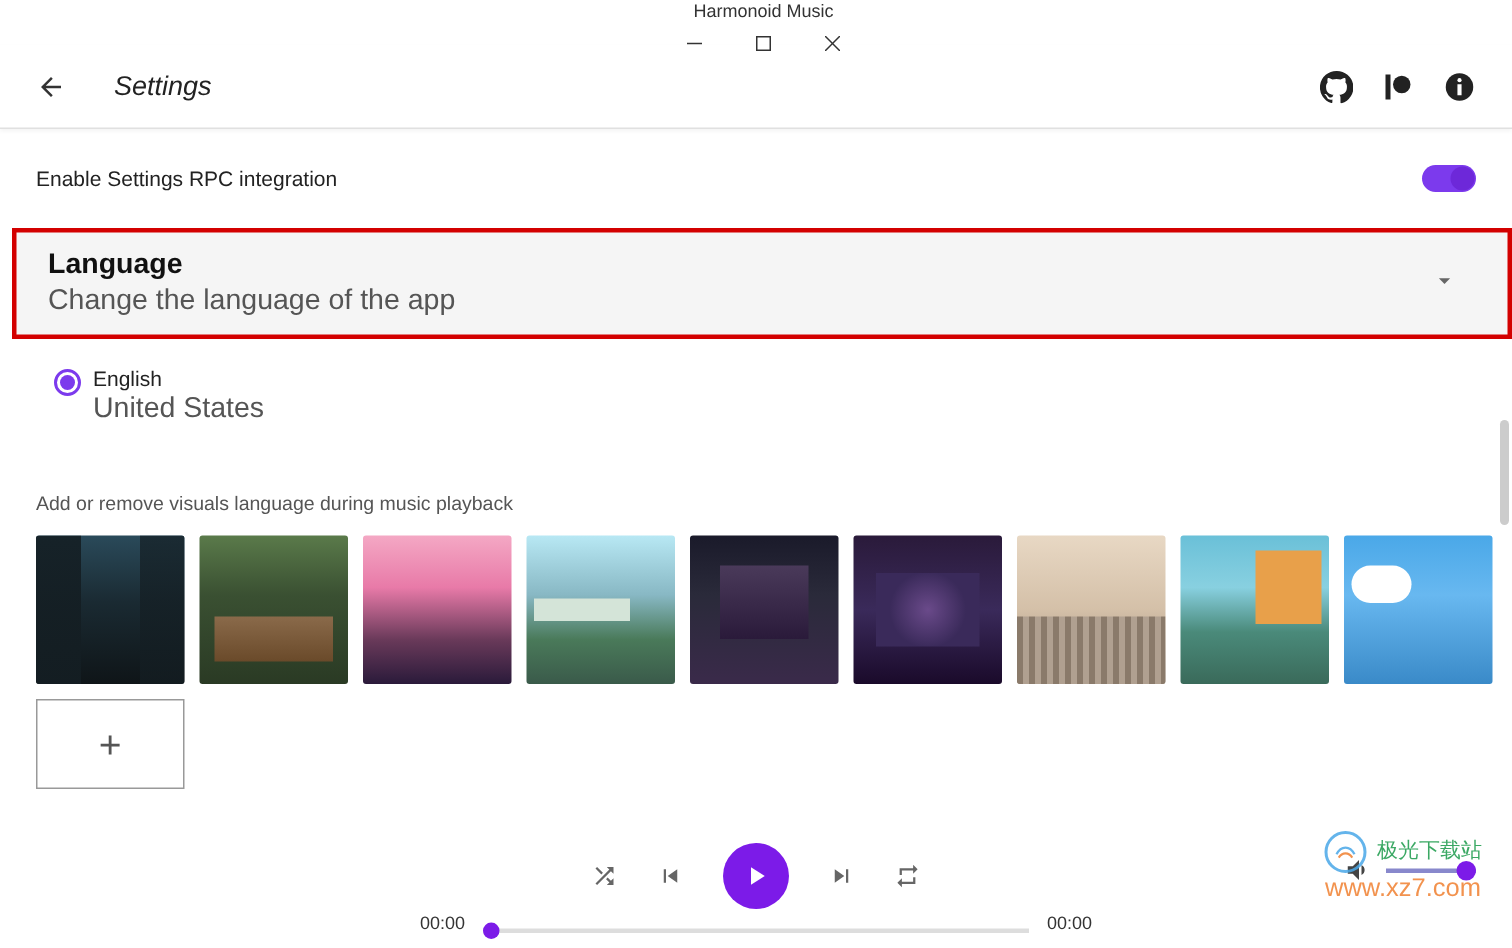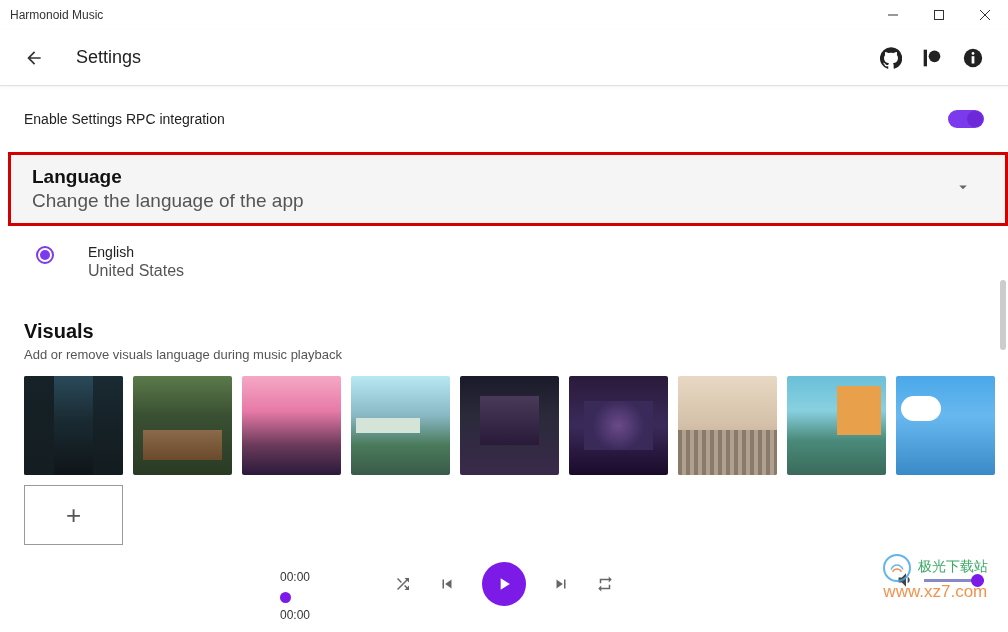--- a/index.html
+++ b/index.html
@@ -1,50 +1,50 @@
 <!DOCTYPE html>
 <html><head>
 <meta charset="utf-8">
 <style>
 * { margin: 0; padding: 0; box-sizing: border-box; font-family: 'Segoe UI', Arial, sans-serif; }
 body { background: #fff; width: 1008px; height: 632px; overflow: hidden; position: relative; }
 
-.titlebar { height: 30px; display: flex; align-items: center; justify-content: space-between; padding: 0 0 0 10px; }
+.titlebar { height: 30px; display: flex; align-items: center; justify-content: space-between; padding: 0 0 0 10px; flex-direction: column; }
 .titlebar-title { font-size: 12px; color: #333; }
 .titlebar-controls { display: flex; }
 .titlebar-btn { width: 46px; height: 30px; display: flex; align-items: center; justify-content: center; cursor: pointer; }
 .titlebar-btn svg { width: 10px; height: 10px; }
 
 .header { height: 56px; display: flex; align-items: center; justify-content: space-between; padding: 0 24px; border-bottom: 1px solid #e0e0e0; box-shadow: 0 1px 3px rgba(0,0,0,0.05); }
-.header-left { display: flex; align-items: center; gap: 32px; }
+.header-left { display: flex; align-items: center; gap: 32px; font-style: italic; }
 .back-btn { cursor: pointer; display: flex; align-items: center; }
 .header-title { font-size: 18px; font-weight: 400; color: #222; }
 .header-icons { display: flex; gap: 20px; align-items: center; }
 .header-icon { cursor: pointer; display: flex; align-items: center; }
 
 .content { padding: 0; height: calc(100% - 86px - 80px); overflow-y: auto; }
 
 .setting-row { display: flex; align-items: center; justify-content: space-between; padding: 24px 24px 12px 24px; }
 .setting-label { font-size: 14px; color: #222; }
 
 .toggle { width: 36px; height: 18px; background: #7c3aed; border-radius: 10px; position: relative; cursor: pointer; }
 .toggle::after { content: ''; position: absolute; right: 1px; top: 1px; width: 16px; height: 16px; background: #6d28d9; border-radius: 50%; }
 
 .section-header { background: #f5f5f5; padding: 14px 24px; display: flex; justify-content: space-between; align-items: center; margin: 12px 12px 0 12px; }
 .section-header.highlighted { outline: 3px solid #d30000; outline-offset: -3px; margin-left: 8px; margin-right: 0; padding-right: 36px; }
 .section-title { font-size: 19px; font-weight: 600; color: #111; }
 .section-subtitle { font-size: 19px; color: #555; margin-top: 2px; }
 .chevron { cursor: pointer; }
 
-.radio-row { display: flex; align-items: flex-start; gap: 34px; padding: 18px 24px 12px 36px; }
+.radio-row { display: flex; align-items: flex-start; gap: 8px; padding: 18px 24px 12px 36px; }
 .radio { width: 18px; height: 18px; border: 2px solid #7c3aed; border-radius: 50%; display: flex; align-items: center; justify-content: center; margin-top: 2px; cursor: pointer; }
 .radio-inner { width: 10px; height: 10px; background: #7c3aed; border-radius: 50%; }
 .radio-labels { display: flex; flex-direction: column; }
 .radio-primary { font-size: 14px; color: #222; }
-.radio-secondary { font-size: 16px; color: #555; margin-top: 2px; }
+.radio-secondary { font-size: 19px; color: #555; margin-top: 2px; }
 
 .visuals-section { padding: 28px 24px 0 24px; }
 .visuals-title { font-size: 20px; font-weight: 600; color: #111; }
 .visuals-subtitle { font-size: 13px; color: #555; margin-top: 4px; }
 .thumbs { display: flex; gap: 10px; margin-top: 14px; }
 .thumb { width: 99px; height: 99px; border-radius: 2px; background: #888; flex-shrink: 0; position: relative; overflow: hidden; }
 
 
 .t1 { background: linear-gradient(180deg,#2a4a5a 0%,#1a2a32 45%,#0f1518 100%); }
 .t1::before{content:'';position:absolute;inset:0;background:linear-gradient(90deg,rgba(20,30,35,.9) 0 30%,transparent 30% 70%,rgba(20,30,35,.7) 70%);}
@@ -63,21 +63,21 @@
 .t8::before{content:'';position:absolute;left:50%;right:5%;top:10%;bottom:40%;background:#e8a04a;}
 .t9 { background: linear-gradient(180deg,#4aa8e8 0%,#68b8f0 40%,#3a8ac8 100%); }
 .t9::before{content:'';position:absolute;left:5%;right:55%;top:20%;height:25%;background:#fff;border-radius:20px;}
 
 .add-box { width: 99px; height: 60px; border: 1px solid #999; display: flex; align-items: center; justify-content: center; margin-top: 10px; margin-left: 24px; font-size: 26px; color: #555; cursor: pointer; }
 
 .player { position: absolute; bottom: 0; left: 0; right: 0; height: 80px; background: #fff; display: flex; align-items: center; justify-content: center; }
 .player-controls { display: flex; align-items: center; gap: 26px; position: absolute; left: 50%; transform: translateX(-50%); top: 10px; }
 .ctrl-btn { cursor: pointer; display: flex; align-items: center; color: #555; }
 .play-btn { width: 44px; height: 44px; background: #7c1be8; border-radius: 50%; display: flex; align-items: center; justify-content: center; cursor: pointer; }
-.progress-row { position: absolute; bottom: 10px; left: 280px; right: 280px; display: flex; align-items: flex-start; gap: 12px; flex-direction: column; }
+.progress-row { position: absolute; bottom: 10px; left: 280px; right: 280px; display: flex; align-items: flex-end; gap: 12px; }
 .time { font-size: 12px; color: #333; }
 .progress-bar { flex: 1; height: 3px; background: #ddd; position: relative; cursor: pointer; }
 .progress-dot { position: absolute; left: 0; top: -4px; width: 11px; height: 11px; background: #7c1be8; border-radius: 50%; }
 .volume { position: absolute; right: 24px; top: 18px; display: flex; align-items: center; gap: 8px; }
 .volume-bar { width: 60px; height: 3px; background: #88c; position: relative; cursor: pointer; }
 .volume-dot { position: absolute; right: 0; top: -5px; width: 13px; height: 13px; background: #7c1be8; border-radius: 50%; }
 
 .watermark { position: absolute; right: 20px; bottom: 30px; font-size: 12px; color: #1a9a4a; text-align: center; opacity: .85; pointer-events: none; }
 .watermark .logo { width: 28px; height: 28px; border: 2px solid #4aa8e8; border-radius: 50%; display: inline-flex; align-items: center; justify-content: center; margin-right: 4px; vertical-align: middle; }
 .watermark .txt1 { color: #1a9a4a; font-size: 14px; }
@@ -163,21 +163,20 @@
     <div class="radio">
         <div class="radio-inner"></div>
       </div>
     <div class="radio-labels">
       <span class="radio-primary">English</span>
       <span class="radio-secondary">United States</span>
     </div>
   </div>
 
   <div class="visuals-section">
-    <div class="visuals-title">Visuals</div>
     <div class="visuals-subtitle">Add or remove visuals language during music playback</div>
     <div class="thumbs">
       <div class="thumb t1"></div>
       <div class="thumb t2"></div>
       <div class="thumb t3"></div>
       <div class="thumb t4"></div>
       <div class="thumb t5"></div>
       <div class="thumb t6"></div>
       <div class="thumb t7"></div>
       <div class="thumb t8"></div>

